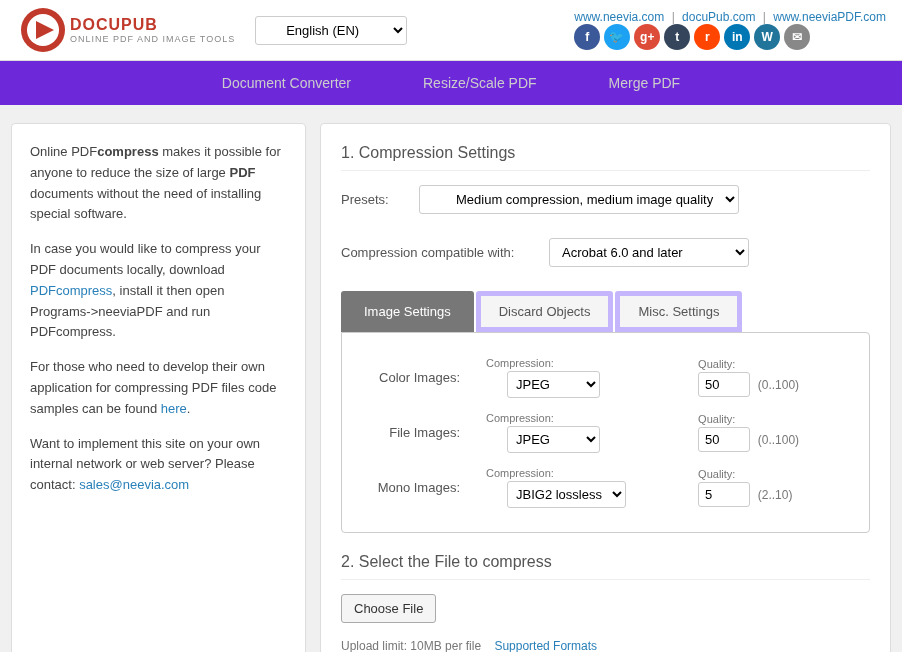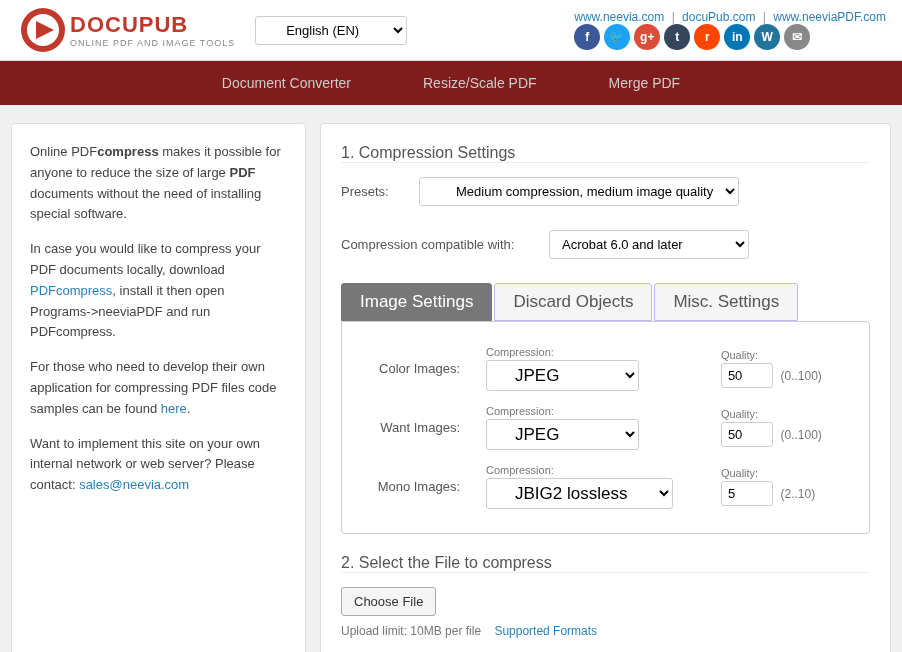--- a/index.html
+++ b/index.html
@@ -1,77 +1,77 @@
 <!DOCTYPE html>
 <html><head>
   <meta charset="utf-8">
   <style>
     * { box-sizing: border-box; margin: 0; padding: 0; }
     body { font-family: Arial, sans-serif; font-size: 13px; background: #f0f0f0; color: #333; }
 
     
     .top-bar { background: #fff; border-bottom: 1px solid #ddd; padding: 6px 16px; display: flex; align-items: center; justify-content: space-between; }
     .logo-text { display: flex; flex-direction: column; }
-    .logo-docupub { font-size: 22px; font-weight: bold; color: #c0392b; letter-spacing: 1px; }
+    .logo-docupub { font-size: 16px; font-weight: bold; color: #c0392b; letter-spacing: 1px; }
     .logo-sub { font-size: 9px; color: #888; letter-spacing: 1px; text-transform: uppercase; }
     .lang-select-wrap { margin-left: 20px; }
     .lang-select { border: 1px solid #ccc; padding: 5px 26px; font-size: 13px; border-radius: 3px; background: #fff; }
     .top-right { display: flex; flex-direction: column; align-items: flex-start; gap: 0; }
     .top-links { font-size: 12px; }
     .top-links a { color: #2980b9; text-decoration: none; }
     .top-links span { color: #999; margin: 0 4px; }
     .social-icons { display: flex; gap: 4px; }
     .social-icon { width: 26px; height: 26px; border-radius: 50%; display: flex; align-items: center; justify-content: center; color: white; font-size: 12px; font-weight: bold; cursor: pointer; }
 
     
-    .nav-bar { background: #7f1d1d; display: flex; justify-content: center; gap: 0; }
+    .nav-bar { background: #6d28d9; display: flex; justify-content: center; gap: 0; }
     .nav-item { color: #ccc; padding: 14px 36px; font-size: 14px; cursor: pointer; text-decoration: none; display: block; }
     .nav-item.active { color: #f0a500; }
 
     
     .main-container { max-width: 900px; margin: 18px auto; display: flex; gap: 14px; padding: 0 10px; }
 
     
     .left-panel { background: #fff; border: 1px solid #ddd; border-radius: 4px; padding: 18px; width: 295px; flex-shrink: 0; font-size: 13px; line-height: 1.6; color: #444; }
     .left-panel p { margin-bottom: 14px; }
     .left-panel a { color: #2980b9; text-decoration: none; }
 
     
     .right-panel { background: #fff; border: 1px solid #ddd; border-radius: 4px; padding: 20px; flex: 1; }
 
     
-    .section-title { font-size: 16px; font-weight: normal; color: #555; margin-bottom: 14px; border-bottom: 1px solid #eee; padding-bottom: 0; }
+    .section-title { font-size: 16px; font-weight: normal; color: #555; margin-bottom: 14px; border-bottom: 1px solid #eee; padding-bottom: 8px; }
 
     
     .form-row { display: flex; align-items: center; margin-bottom: 24px; gap: 8px; }
     .form-label { color: #555; font-size: 13px; min-width: 70px; }
     .form-select { border: 1px solid #ccc; padding: 5px 8px; font-size: 13px; border-radius: 3px; background: #fff; cursor: pointer; }
     .form-select-wide { min-width: 260px; padding-left: 32px; }
     .form-select-compat { min-width: 200px; }
 
     
     .tabs { display: flex; gap: 0; margin-bottom: 0; }
-    .tab-btn { padding: 8px 18px; font-size: 17px; cursor: pointer; border: 1px solid #c4b5fd; background: #f5f5f5; color: #555; border-radius: 3px 3px 0 0; margin-right: 2px; }
+    .tab-btn { padding: 8px 18px; font-size: 13px; cursor: pointer; border: 5px solid #c4b5fd; background: #f5f5f5; color: #555; border-radius: 3px 3px 0 0; margin-right: 2px; }
     .tab-btn.active { background: #777; color: #fff; border-color: #777; }
 
     
     .tab-content { border: 1px solid #ccc; border-radius: 0 4px 4px 4px; padding: 16px 20px; background: #fff; }
 
     
     .img-settings { width: 100%; }
     .img-settings tr td { padding: 6px 10px; vertical-align: middle; font-size: 13px; }
     .img-settings .row-label { text-align: right; color: #555; padding-right: 14px; width: 110px; }
     .img-settings .field-label { font-size: 11px; color: #777; display: block; margin-bottom: 2px; }
-    .img-settings select { border: 1px solid #ccc; padding: 4px 24px; font-size: 17px; border-radius: 3px; background: #fff; }
+    .img-settings select { border: 1px solid #ccc; padding: 4px 4px; font-size: 13px; border-radius: 3px; background: #fff; margin-left: 21px; }
     .img-settings input[type=text] { border: 1px solid #ccc; padding: 4px 6px; font-size: 13px; width: 52px; border-radius: 3px; }
     .range-hint { color: #777; font-size: 12px; margin-left: 4px; }
 
     
     .section2 { margin-top: 20px; }
-    .file-row { display: flex; align-items: center; gap: 24px; margin-bottom: 8px; }
+    .file-row { display: flex; align-items: center; gap: 24px; margin-bottom: 16px; }
     .choose-file-btn { padding: 6px 12px; background: #f5f5f5; border: 1px solid #aaa; border-radius: 3px; font-size: 13px; cursor: pointer; color: #333; }
     .file-name { font-size: 13px; color: #555; background: #fff; border: 1px solid #ccc; padding: 5px 10px; border-radius: 3px; min-width: 180px; }
     .upload-limit { font-size: 12px; color: #777; margin-bottom: 14px; }
     .upload-limit a { color: #2980b9; text-decoration: none; }
 
     .upload-btn { display: block; width: 220px; padding: 10px 0; background: #d0d0d0; border: 1px solid #bbb; border-radius: 4px; font-size: 15px; color: #555; cursor: pointer; text-align: center; margin: 0 auto; }
 
     
     .si-fb { background: #3b5998; }
     .si-tw { background: #1da1f2; }
@@ -200,21 +200,21 @@
               </select>
             </td>
             <td>
               <span class="field-label">Quality:</span>
               <input type="text" value="50" style="">
               <span class="range-hint">(0..100)</span>
             </td>
           </tr>
 
           <tr>
-            <td class="row-label">Want Images:</td>
+            <td class="row-label">File Images:</td>
             <td>
               <span class="field-label">Compression:</span>
               <select>
                 <option>None</option>
                 <option selected="">JPEG</option>
                 <option>JPEG2000</option>
                 <option>Flate</option>
                 <option>ZIP</option>
               </select>
             </td>

